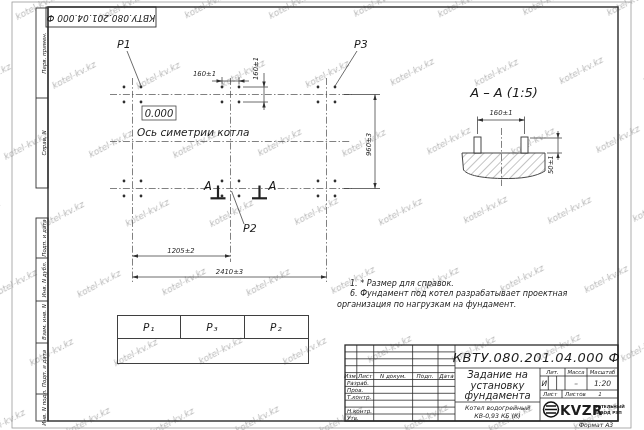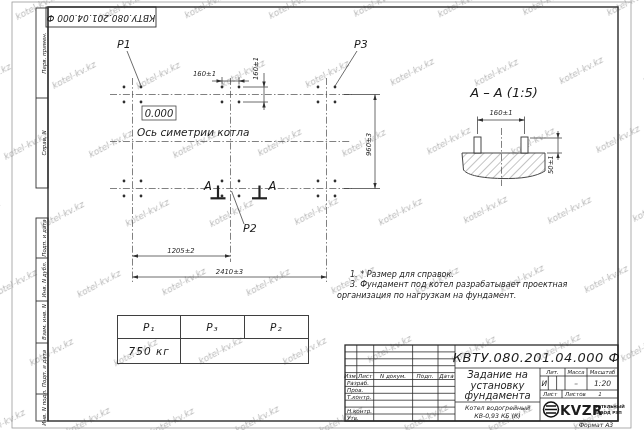--- a/index.html
+++ b/index.html
@@ -1,21 +1,21 @@
 <!DOCTYPE html>
 <html><head>
 <meta charset="utf-8">
 <style>
   html,body{margin:0;padding:0;background:#fff;}
   .page{position:relative;width:644px;height:430px;background:#fff;overflow:hidden;
         font-family:"DejaVu Sans",sans-serif;color:#1c1c1c;}
   svg{position:absolute;left:0;top:0;}
   svg text{font-family:"DejaVu Sans",sans-serif;font-style:italic;fill:#1c1c1c;}
   svg text.up{font-style:normal;}
-  .notes{position:absolute;left:337px;top:270px;width:281px;font-size:8px;font-style:italic;
+  .notes{position:absolute;left:337px;top:279px;width:281px;font-size:8px;font-style:italic;
          line-height:10.4px;color:#222;}
   .notes p{margin:0;text-indent:13px;}
   .loads{position:absolute;left:117px;top:315px;width:190px;height:47px;
          display:grid;grid-template-columns:1fr 1fr 1fr;grid-template-rows:23px 24px;
          border:1px solid #3f3f3f;font-style:italic;}
   .loads .cell{border-right:1px solid #3f3f3f;border-bottom:1px solid #3f3f3f;
          display:flex;align-items:center;justify-content:center;font-size:10.5px;letter-spacing:1px;}
   .loads .cell:nth-child(3n){border-right:none;}
   .loads .cell:nth-child(n+4){border-bottom:none;}
 </style>
@@ -255,23 +255,22 @@
       <text x="560" y="414.5" class="up" font-size="13.5" font-weight="bold" letter-spacing="0.4">KVZR</text>
       <text x="594" y="408" class="up" font-size="4.2" font-weight="bold">КОТЕЛЬНЫЙ</text>
       <text x="594" y="414" class="up" font-size="4.2" font-weight="bold">ЗАВОД РЭП</text>
     </g>
     <text x="596" y="427" text-anchor="middle" font-size="6">Формат А3</text>
   </g>
 </svg>
 
   <div class="notes">
     <p>1. * Размер для справок.</p>
-    <p>3. Фундамент под котел разрабатывает проектная организация по нагрузкам на фундамент.</p>
+    <p>6. Фундамент под котел разрабатывает проектная организация по нагрузкам на фундамент.</p>
   </div>
 
   <div class="loads">
     <div class="cell">P₁</div>
     <div class="cell">P₃</div>
     <div class="cell">P₂</div>
-    <div class="cell">750 кг</div>
   </div>
 
 </div>
 
 </body></html>

